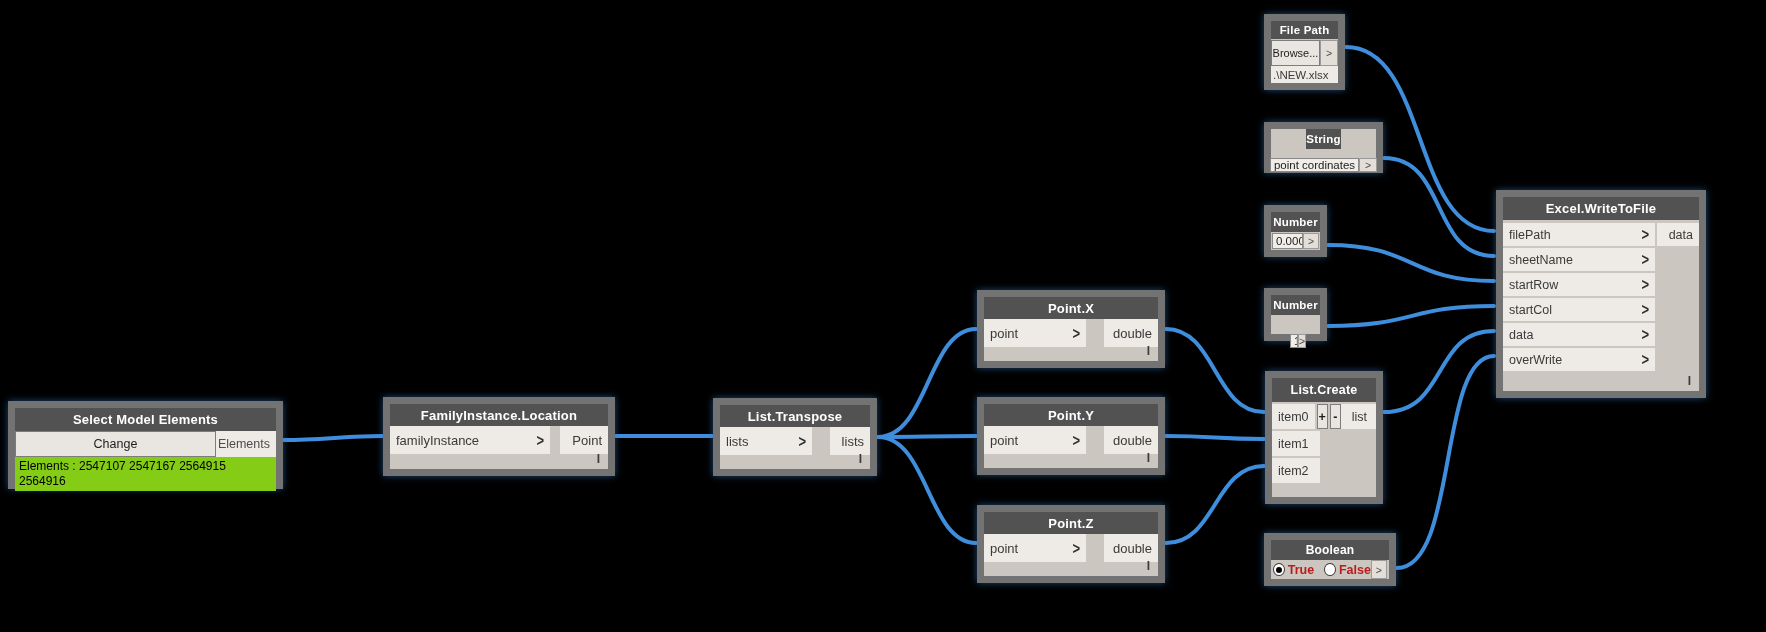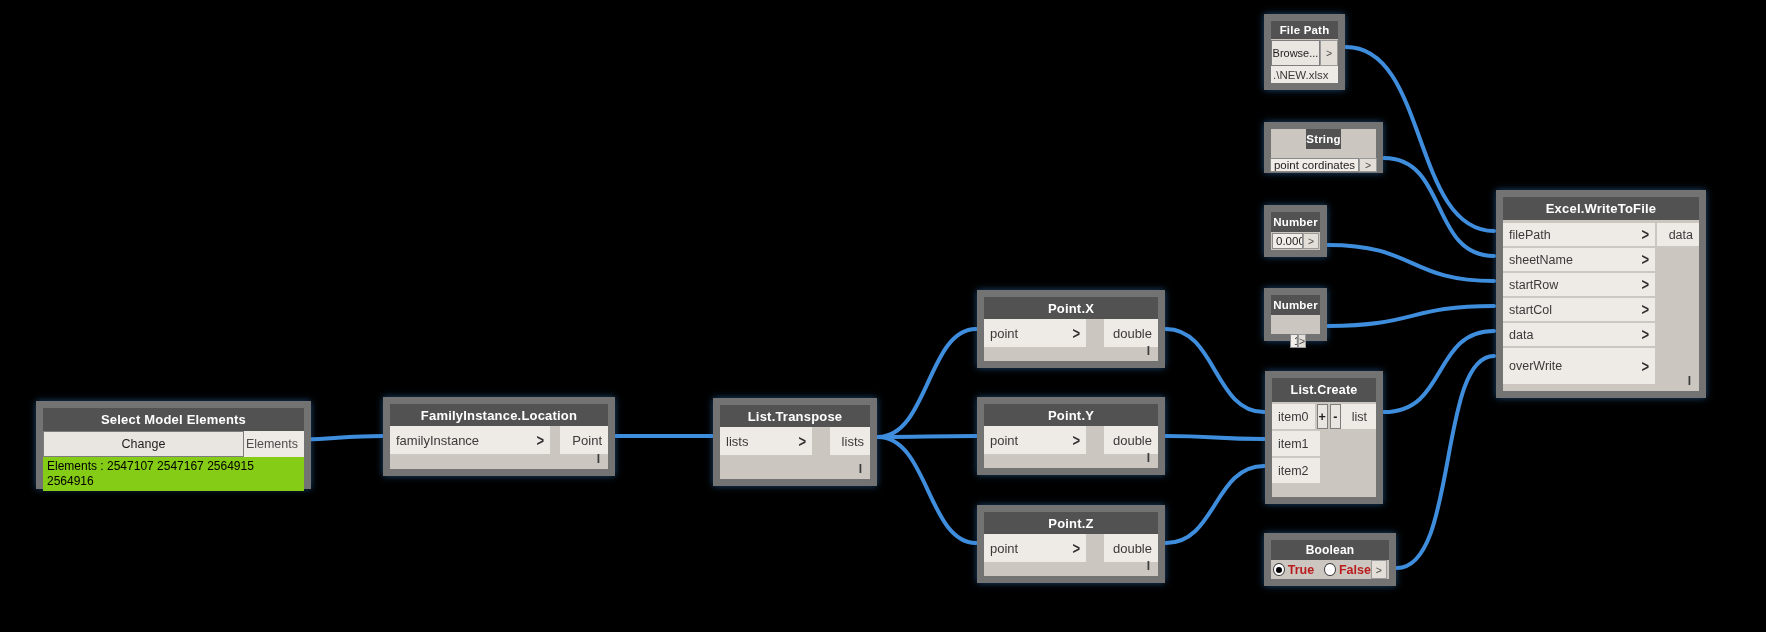--- a/index.html
+++ b/index.html
@@ -49,21 +49,21 @@
       <path d="M 1166 543 C 1216 543 1214 466 1264 466"></path>
       <path d="M 1346 47 C 1428 47 1412 231 1494 231"></path>
       <path d="M 1384 158 C 1448 158 1430 256 1494 256"></path>
       <path d="M 1328 245 C 1416 245 1408 281 1494 281"></path>
       <path d="M 1328 326 C 1416 326 1408 306 1494 306"></path>
       <path d="M 1384 412 C 1448 412 1432 331 1494 331"></path>
       <path d="M 1397 568 C 1458 568 1438 356 1494 356"></path>
     </g>
   </svg>
 
-  <div class="node" style="left:8px;top:401px;width:275px;height:88px;margin-left:28px;">
+  <div class="node" style="left:8px;top:401px;width:275px;height:88px;">
     <div class="hd" style="height:23px;">Select Model Elements</div>
     <div class="row" style="height:26px;">
       <div class="btn" style="flex:1;">Change</div>
       <div class="port out" style="width:60px;font-size:12.5px;color:#4d4d4d;">Elements</div>
     </div>
     <div class="preview">
         <div style="width:212px;">Elements : 2547107 2547167 2564915 2564916</div>
       </div>
   </div>
 
@@ -75,21 +75,21 @@
         <span class="chev">&gt;</span>
       </div>
       <div class="spacer"></div>
       <div class="port out" style="width:48px;">Point</div>
     </div>
     <div class="body-rel">
         <span class="lace">I</span>
       </div>
   </div>
 
-  <div class="node" style="left:713px;top:398px;width:164px;height:88px;">
+  <div class="node" style="left:713px;top:398px;width:164px;height:78px;">
     <div class="hd" style="height:22px;">List.Transpose</div>
     <div class="row" style="height:28px;">
       <div class="port" style="width:92px;">
         <span>lists</span>
         <span class="chev">&gt;</span>
       </div>
       <div class="spacer"></div>
       <div class="port out" style="width:40px;">lists</div>
     </div>
     <div class="body-rel">
@@ -233,21 +233,21 @@
           <span>startCol</span>
           <span class="chev">&gt;</span>
         </div>
       </div>
       <div class="row" style="height:23px;margin-bottom:2px;">
         <div class="port" style="width:152px;font-size:12.5px;">
           <span>data</span>
           <span class="chev">&gt;</span>
         </div>
       </div>
-      <div class="row" style="height:36px;">
+      <div class="row" style="height:23px;">
         <div class="port" style="width:152px;font-size:12.5px;">
           <span>overWrite</span>
           <span class="chev">&gt;</span>
         </div>
       </div>
       <div class="port out" style="position:absolute;top:3px;right:0;width:42px;height:23px;font-size:12.5px;">data</div>
       <span class="lace">I</span>
     </div>
   </div>
 

